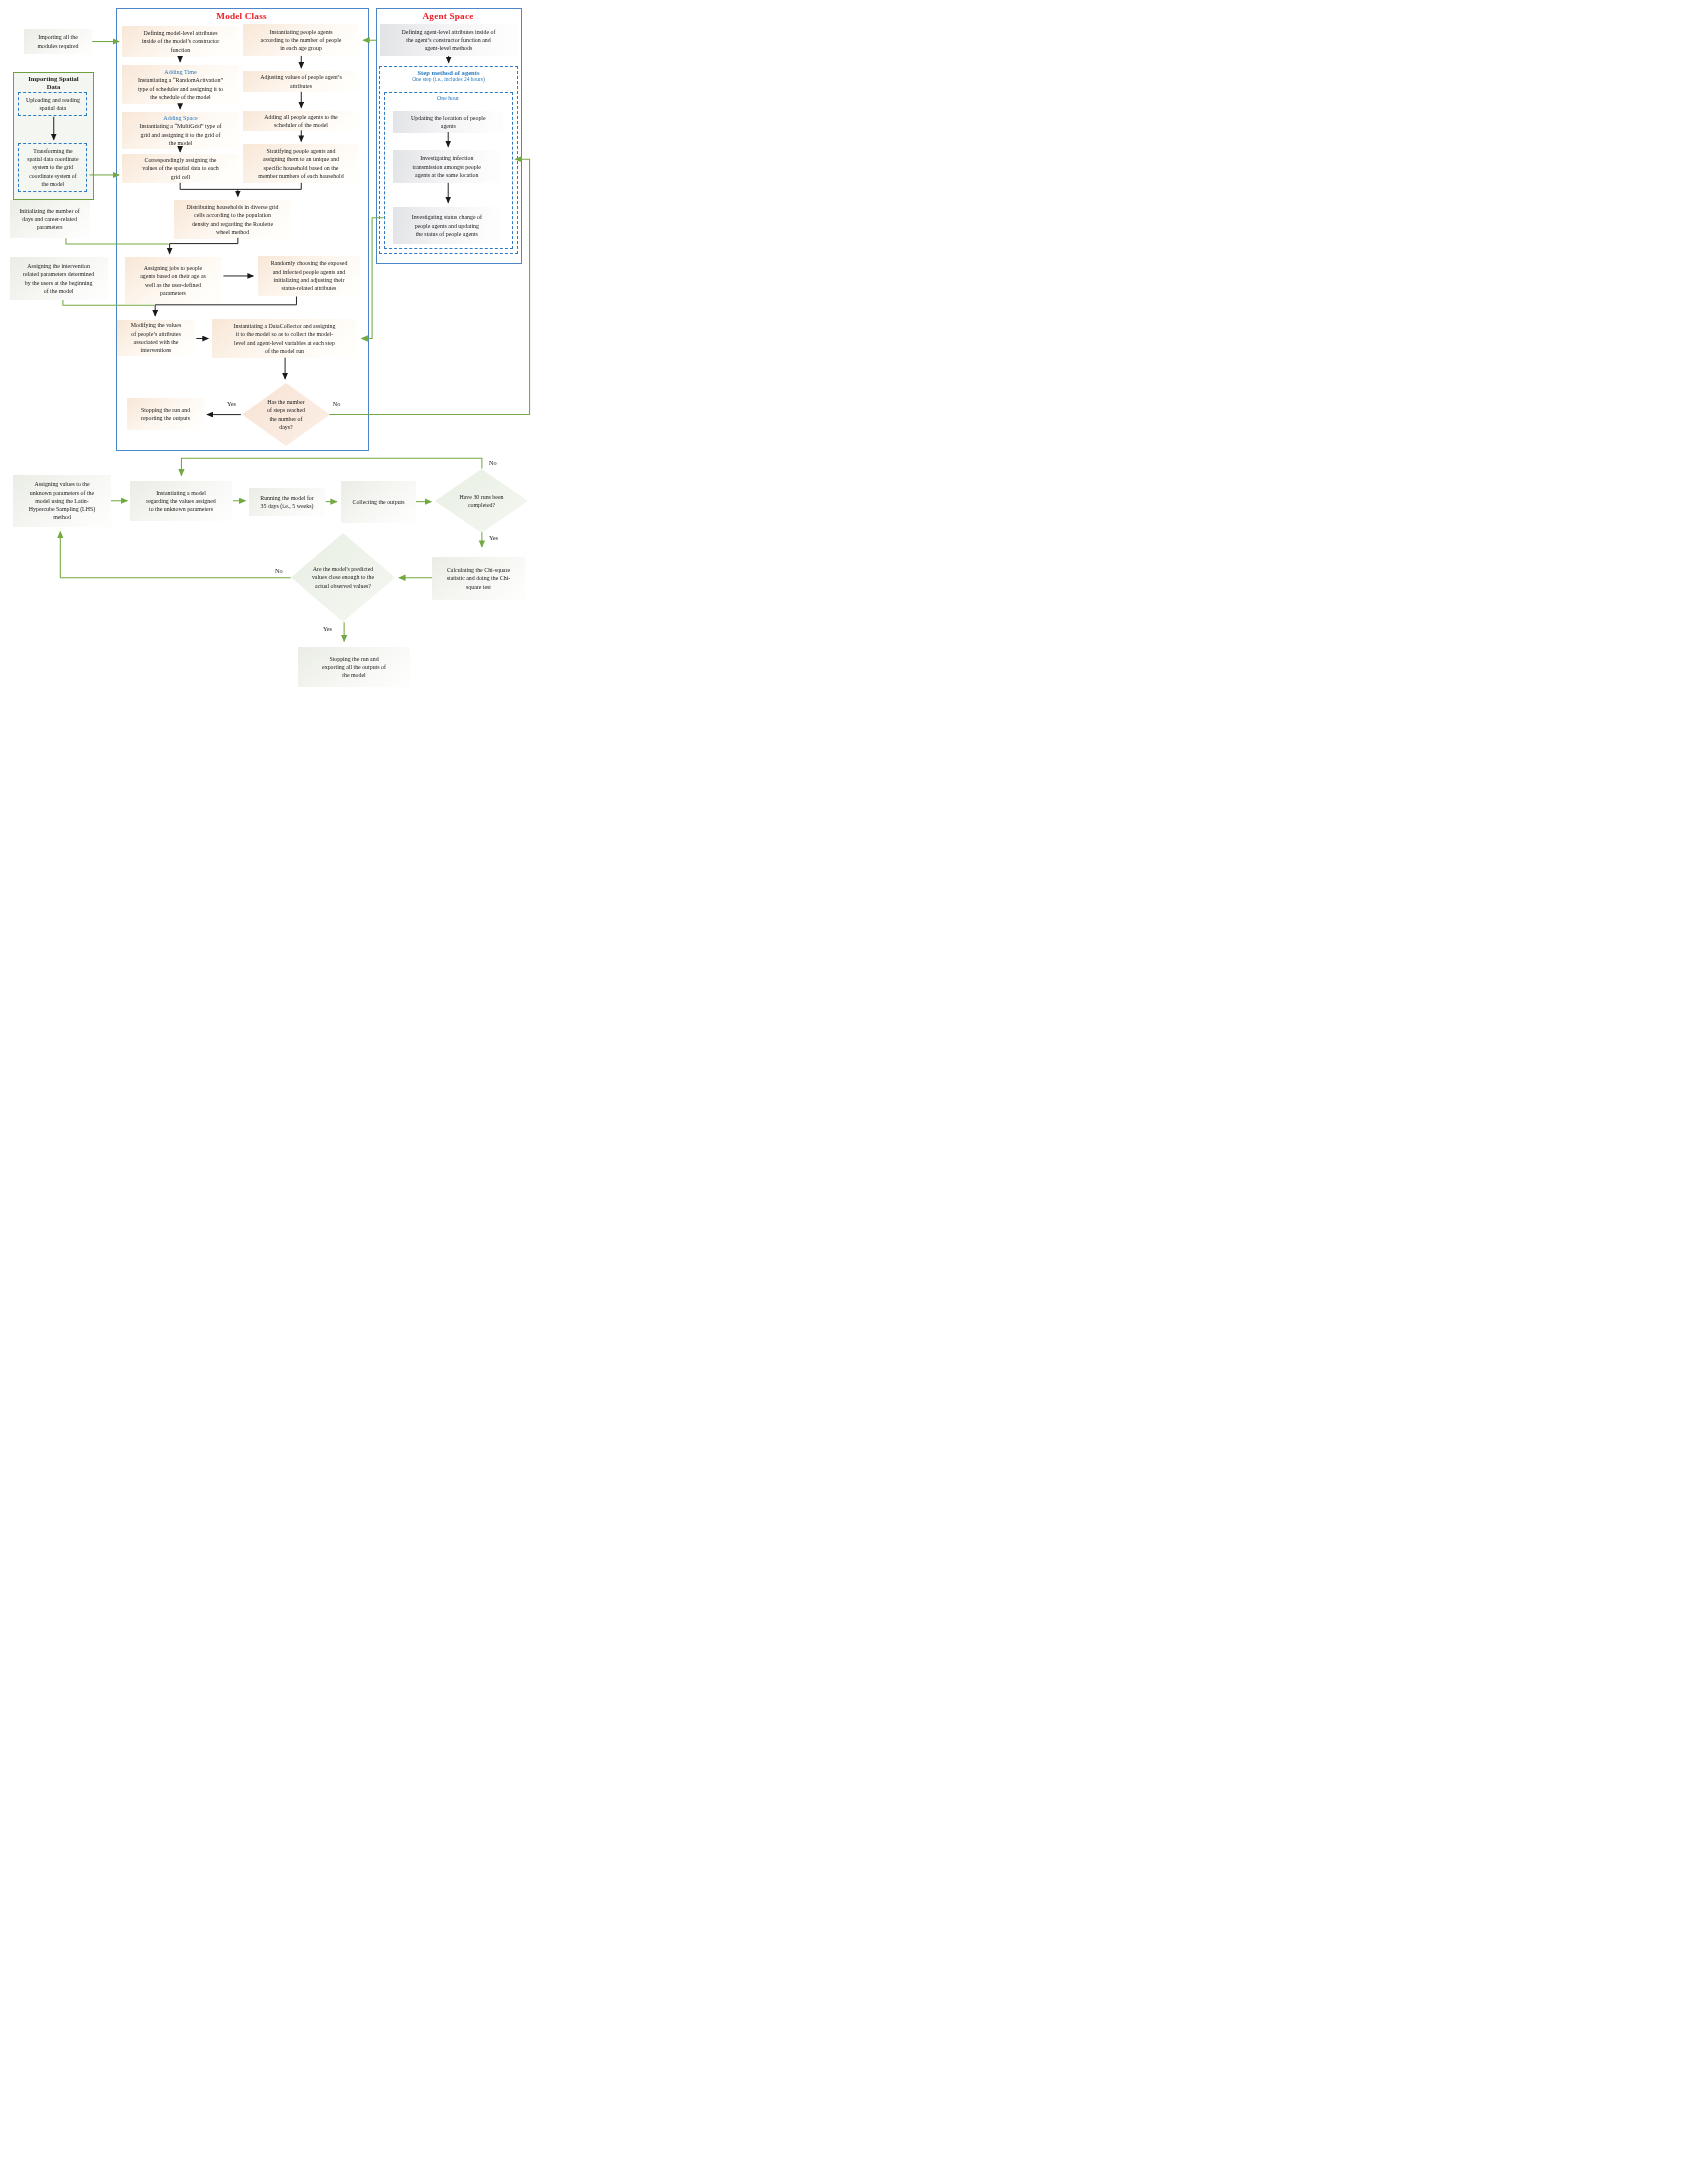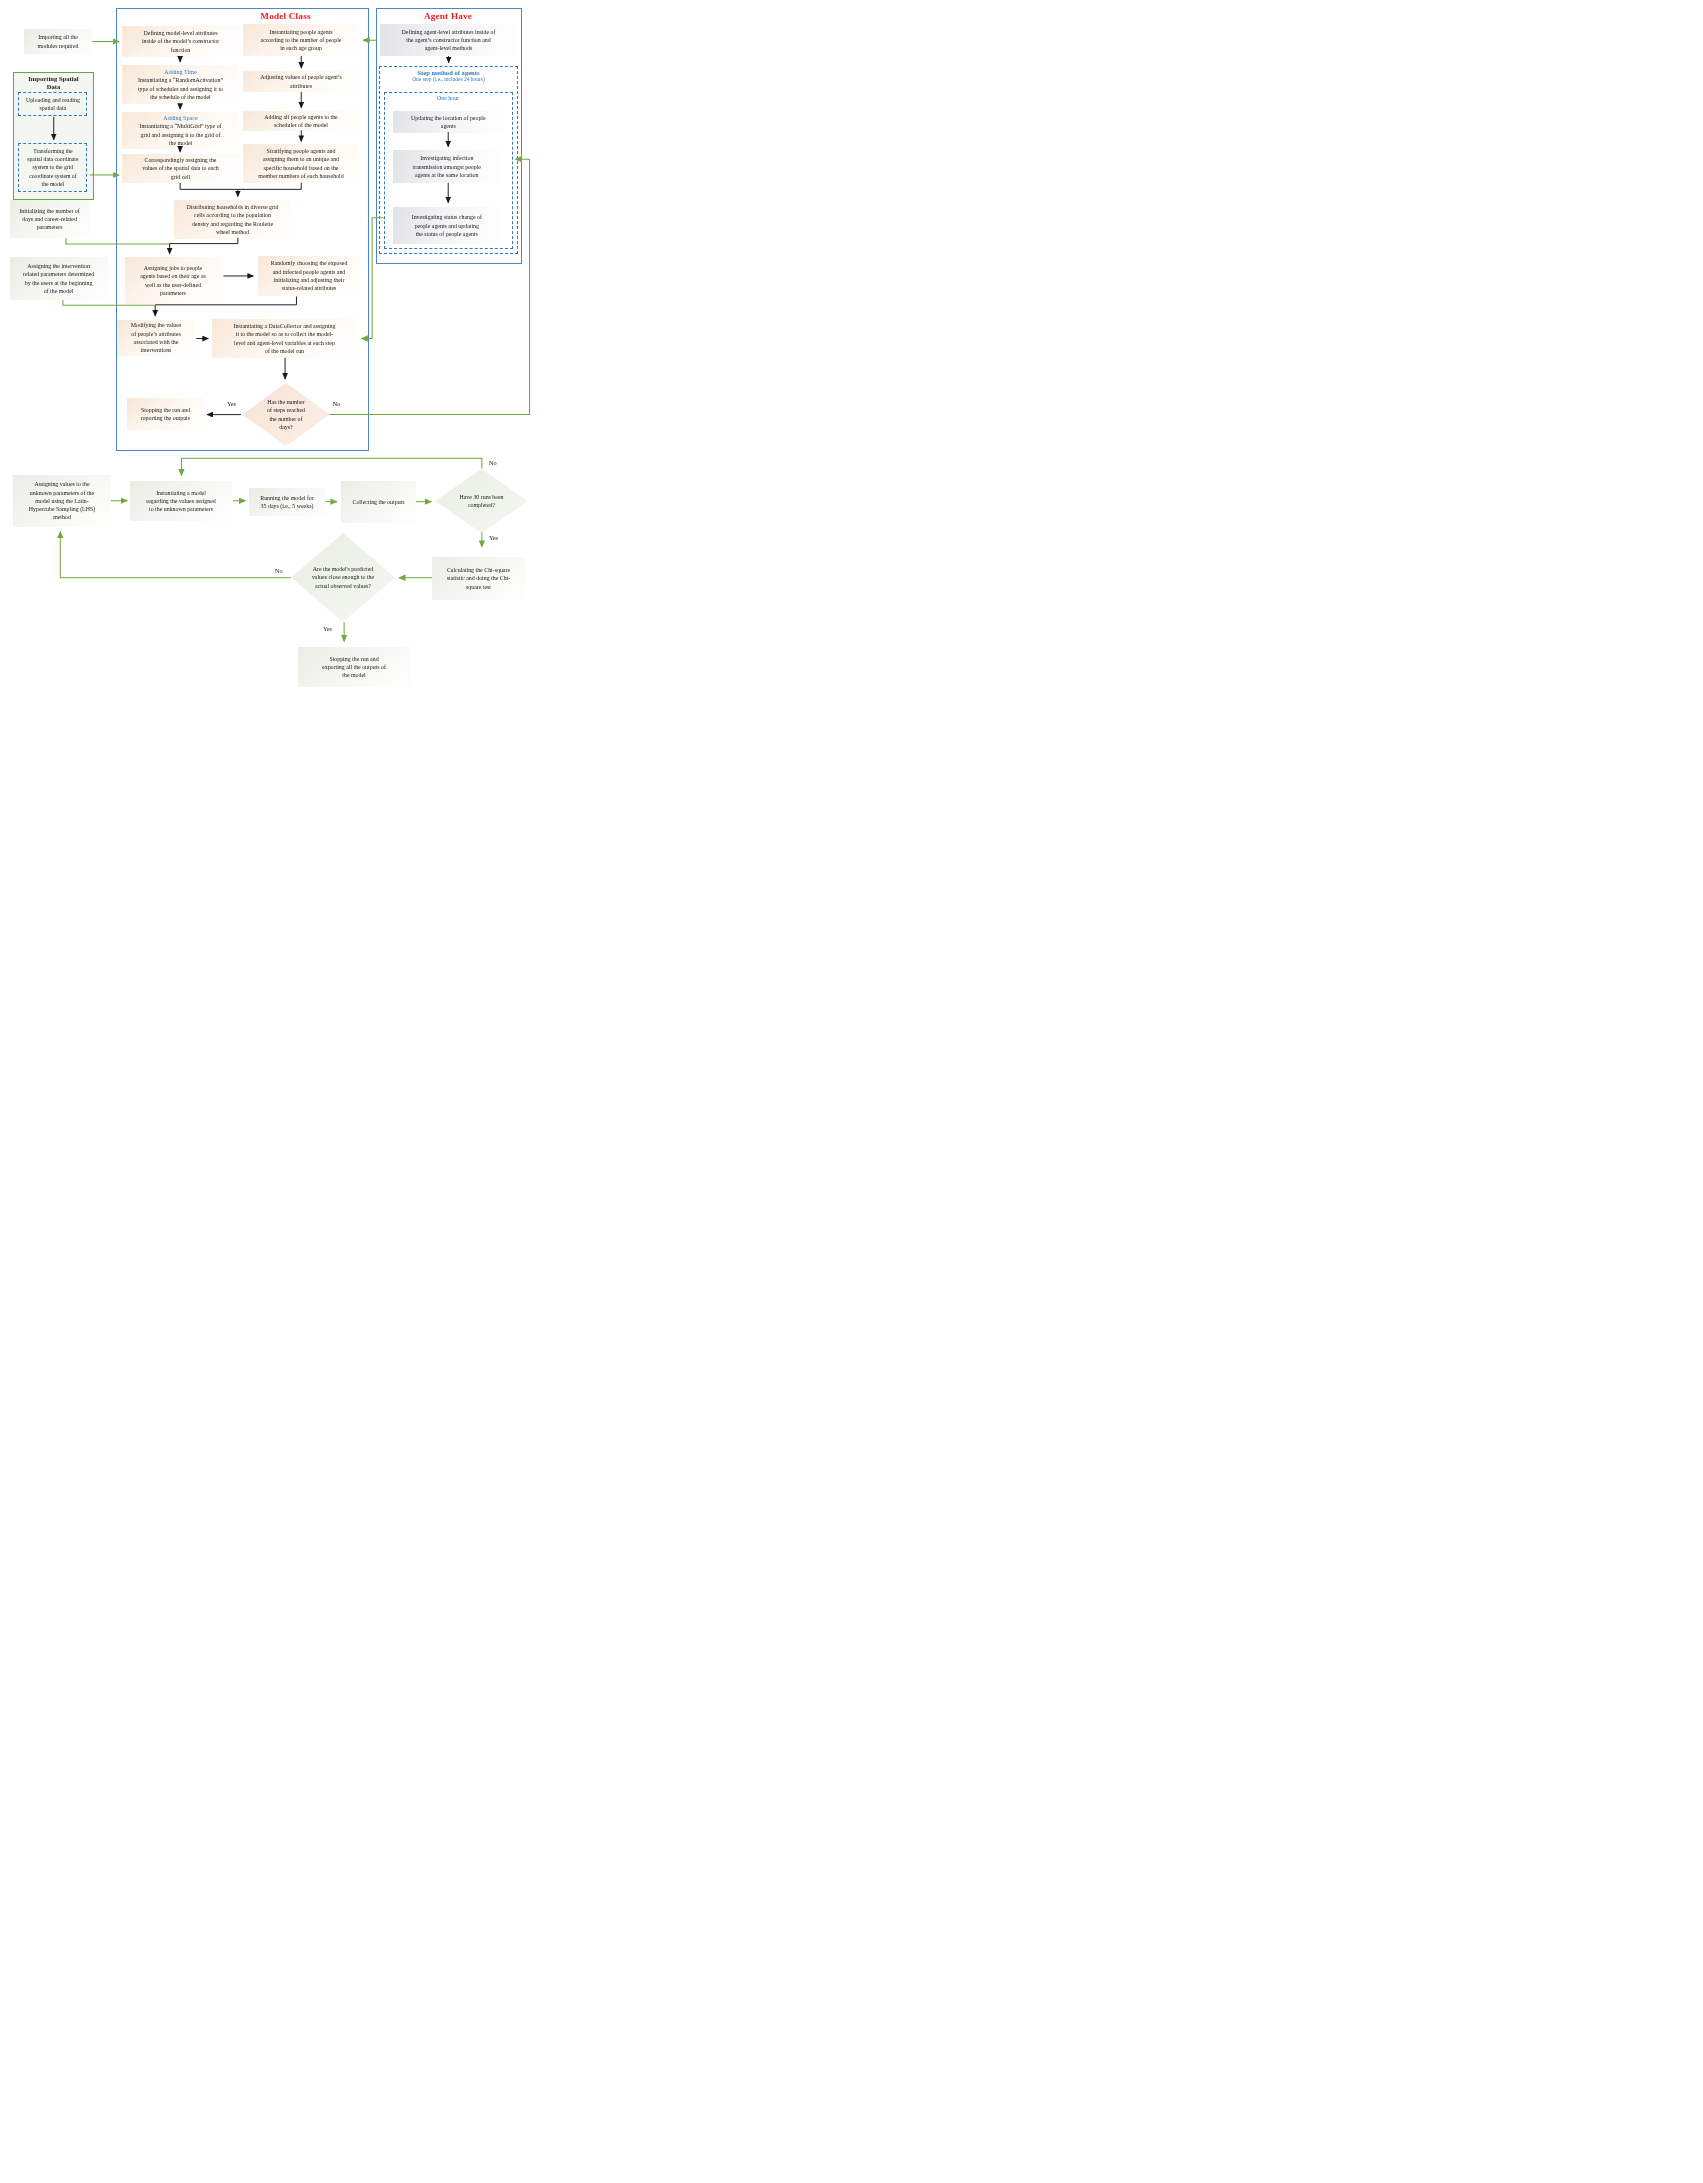--- a/index.html
+++ b/index.html
@@ -27,24 +27,24 @@
         pointer-events:none;z-index:6;}
   .node,.classbox,.classtitle,.lbl,.diamond{z-index:3;}
   .grouptitle{font-size:6.6px;font-weight:600;line-height:8.3px;}
 </style>
 </head>
 <body>
 
 <div id="canvas">
 
   <div class="classbox" style="left:116px;top:7.9px;width:251px;height:441px;"></div>
-  <div class="classtitle txt" style="left:116px;top:10.5px;width:251px;margin-left:44px;">Model Class</div>
+  <div class="classtitle txt" style="left:116px;top:10.5px;width:251px;">Model Class</div>
 
   <div class="classbox" style="left:376px;top:7.9px;width:144px;height:254px;"></div>
-  <div class="classtitle txt" style="left:376px;top:10.5px;width:144px;">Agent Have</div>
+  <div class="classtitle txt" style="left:376px;top:10.5px;width:144px;">Agent Space</div>
 
   <div class="node grayg txt" style="left:24px;top:29px;width:68px;height:25.4px;">Importing all the
 modules required</div>
 
   <div style="position:absolute;left:13px;top:72px;width:81px;height:128px;z-index:3;
               border:1.1px solid #6fa23c;background:#f4f6f1;box-sizing:border-box;">
     <div class="txt grouptitle" style="margin-top:2.2px;">Importing Spatial
 Data</div>
     <div class="node bluedash txt" style="left:4.4px;top:19px;width:69px;height:23.6px;box-sizing:border-box;">Uploading and reading
 spatial data</div>

